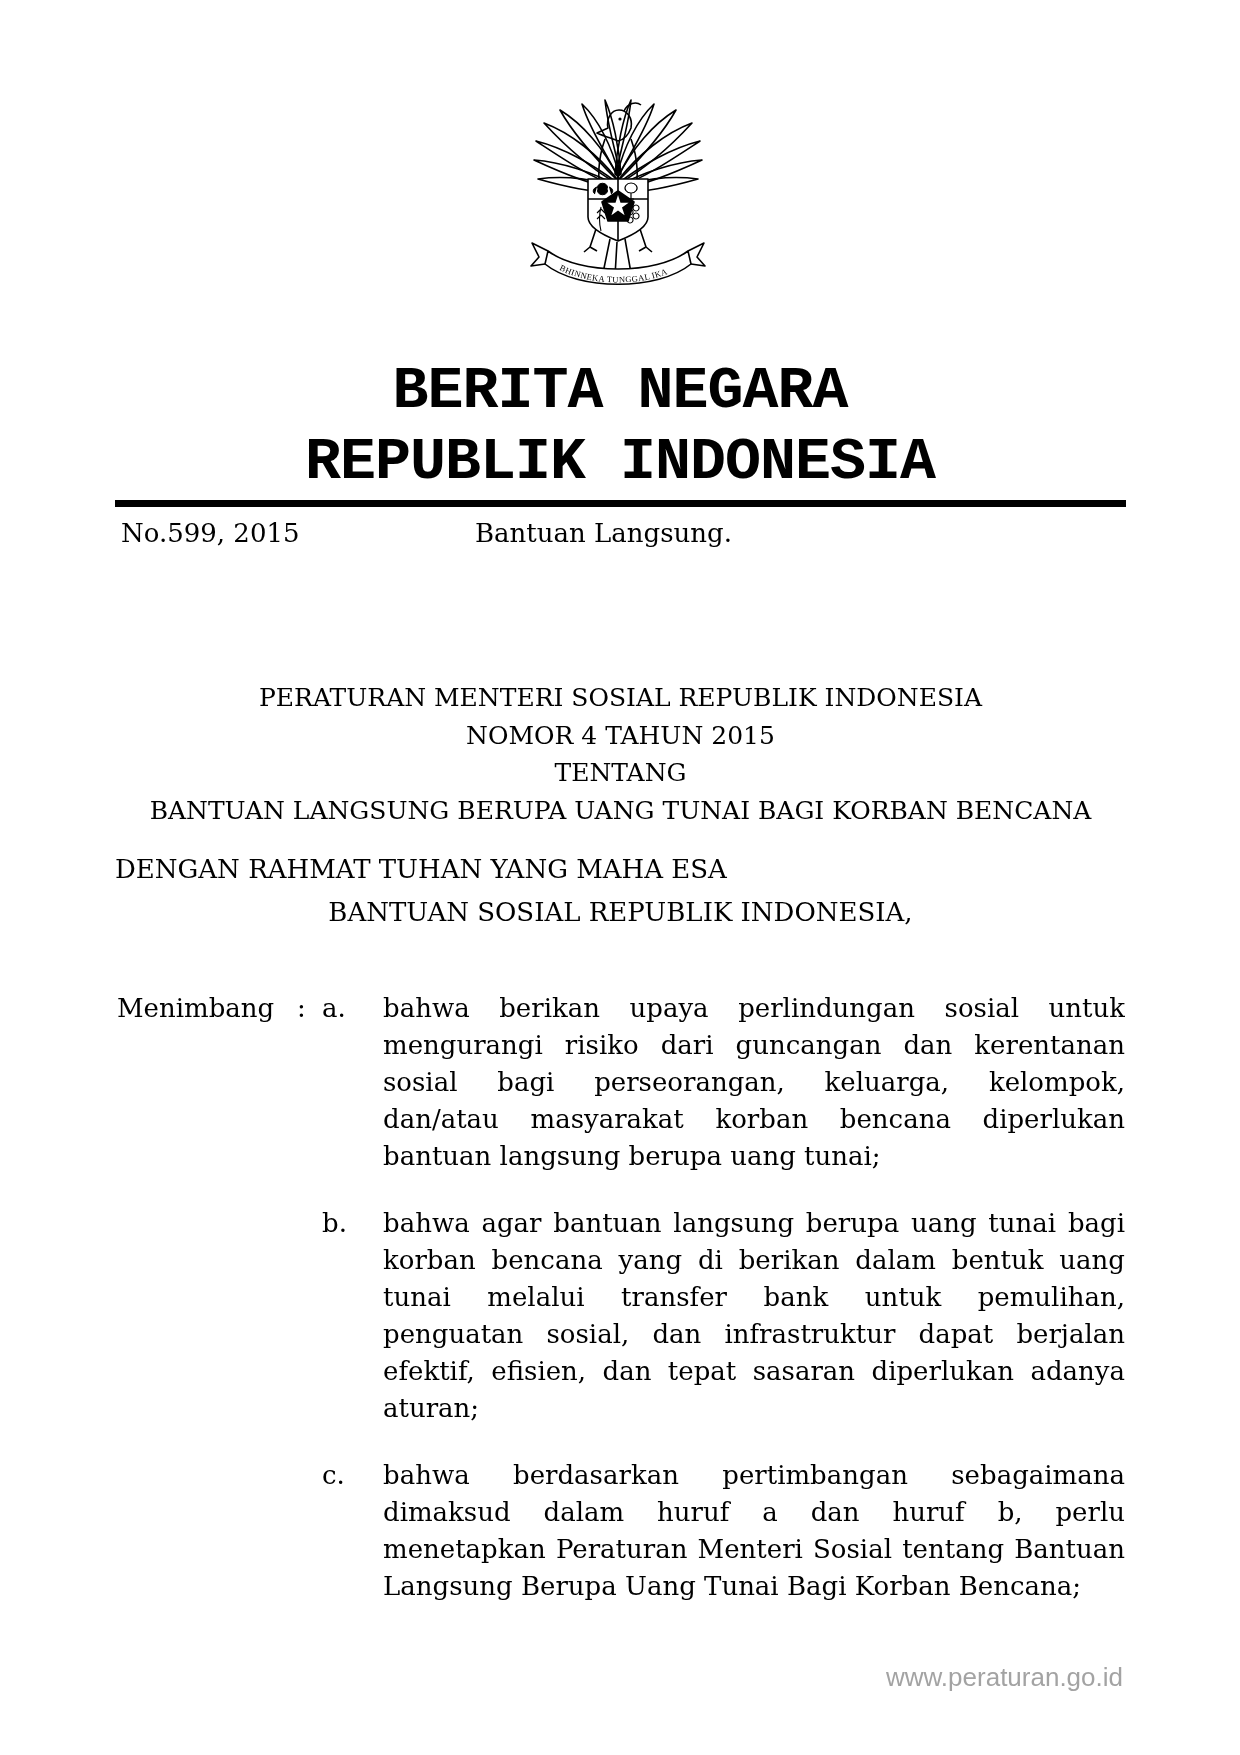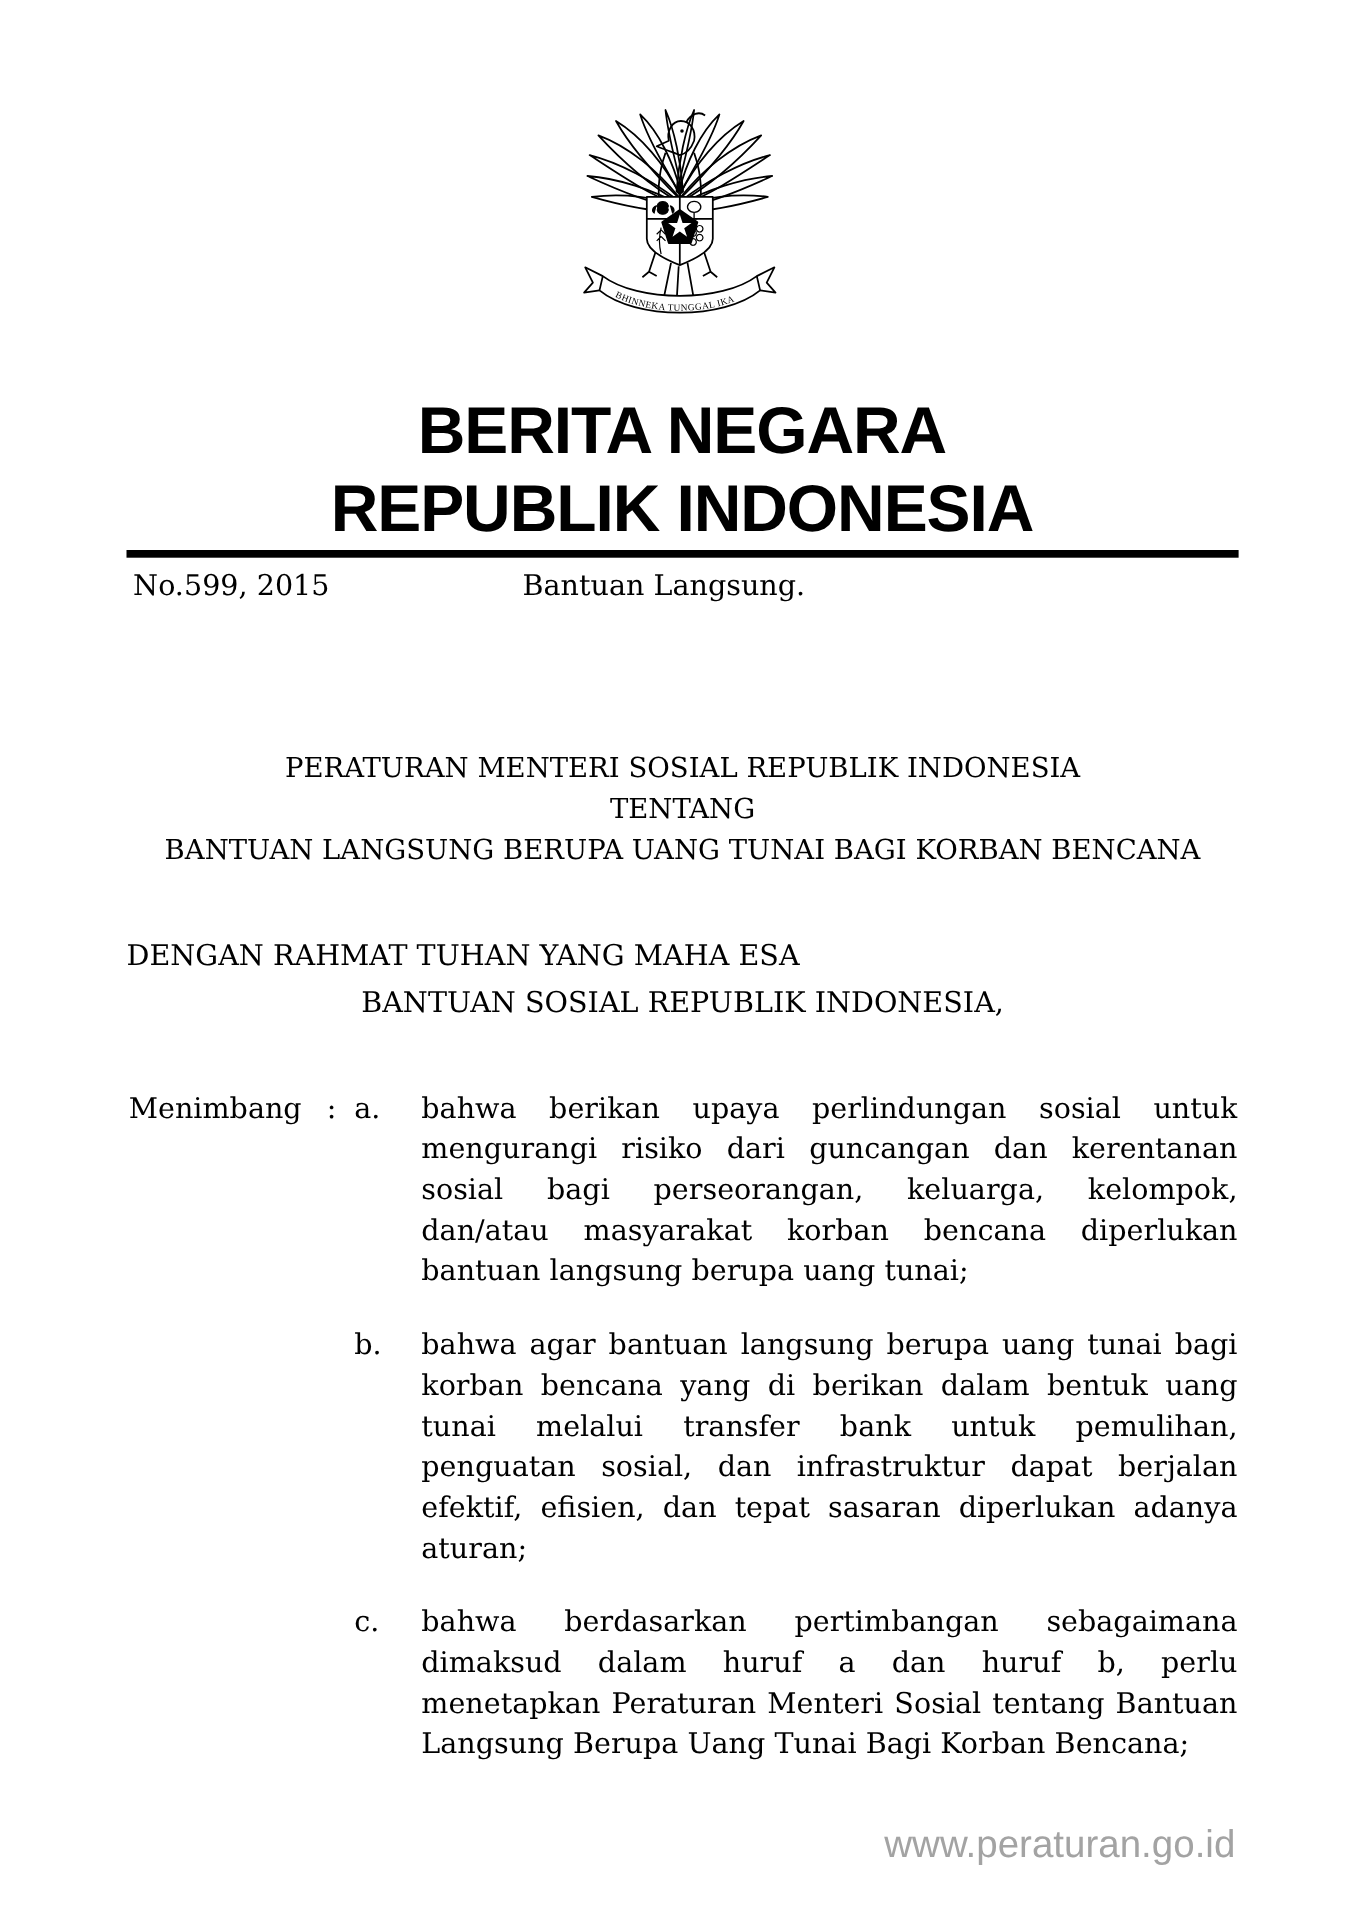--- a/index.html
+++ b/index.html
@@ -7,21 +7,21 @@
   .page {
     position:relative; width:1240px; height:1755px; background:#ffffff;
     font-family:"DejaVu Serif", serif; color:#000; overflow:hidden;
   }
   
   .emblem { position:absolute; left:515px; top:95px; width:206px; height:210px; }
   .emblem svg { width:100%; height:100%; }
   
   .masthead {
     position:absolute; left:0; top:356px; width:1240px; text-align:center;
-    font-family:Liberation Sans, sans-serif; font-weight:bold;
+    font-family:Liberation Mono, monospace; font-weight:bold;
     font-size:60px; line-height:71px; letter-spacing:-1px;
   }
   .rule { position:absolute; left:115px; top:500px; width:1011px; height:7px; background:#000; }
   
   .meta-number {
     position:absolute; left:121px; top:515px; font-size:26px; line-height:37px;
   }
   .meta-subject {
     position:absolute; left:475px; top:515px; width:650px; font-size:26px; line-height:37px;
   }
@@ -50,21 +50,21 @@
   .c-item {
     display:grid; grid-template-columns:180px 25px 61px 1fr;
     align-items:start;
   }
   .c-item + .c-item { margin-top:30px; }
   .c-label, .c-colon, .c-letter { height:37px; line-height:37px; }
   .c-lines { min-width:0; }
   
   .footer {
     position:absolute; top:1660px; right:117px;
-    font-family:"Liberation Sans", sans-serif; font-size:35px; line-height:34px;
+    font-family:"Liberation Sans", sans-serif; font-size:26px; line-height:34px;
     color:#a3a3a3;
   }
 </style>
 </head>
 <body>
 
 <div class="page">
 
   <div class="emblem">
     <svg viewBox="0 0 200 210" xmlns="http://www.w3.org/2000/svg" fill="none" stroke="#000" stroke-width="1.6" stroke-linejoin="round">
@@ -136,20 +136,21 @@
 
   <div class="rule"></div>
 
   <div class="meta-number">No.599, 2015</div>
   <div class="meta-subject">
     <span class="jl last">Bantuan Langsung.</span>
   </div>
 
   <div class="title-block">
     <div>PERATURAN MENTERI SOSIAL REPUBLIK INDONESIA</div>
+    <div>NOMOR 4 TAHUN 2015</div>
     <div>TENTANG</div>
     <div>BANTUAN LANGSUNG BERUPA UANG TUNAI BAGI KORBAN BENCANA</div>
   </div>
 
   <div class="invocation">DENGAN RAHMAT TUHAN YANG MAHA ESA</div>
   <div class="authority">BANTUAN SOSIAL REPUBLIK INDONESIA,</div>
 
   <div class="considerations">
 
     <div class="c-item">

